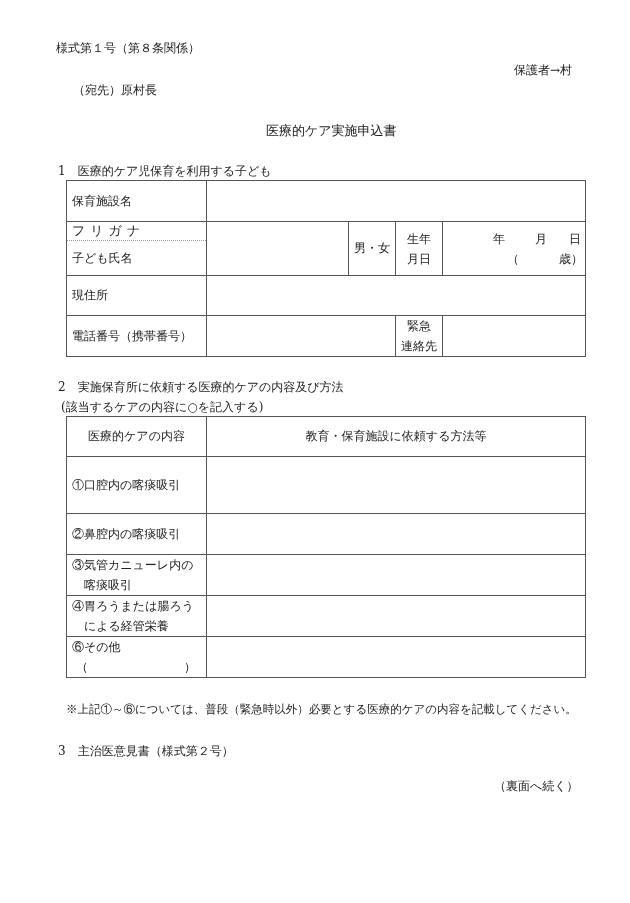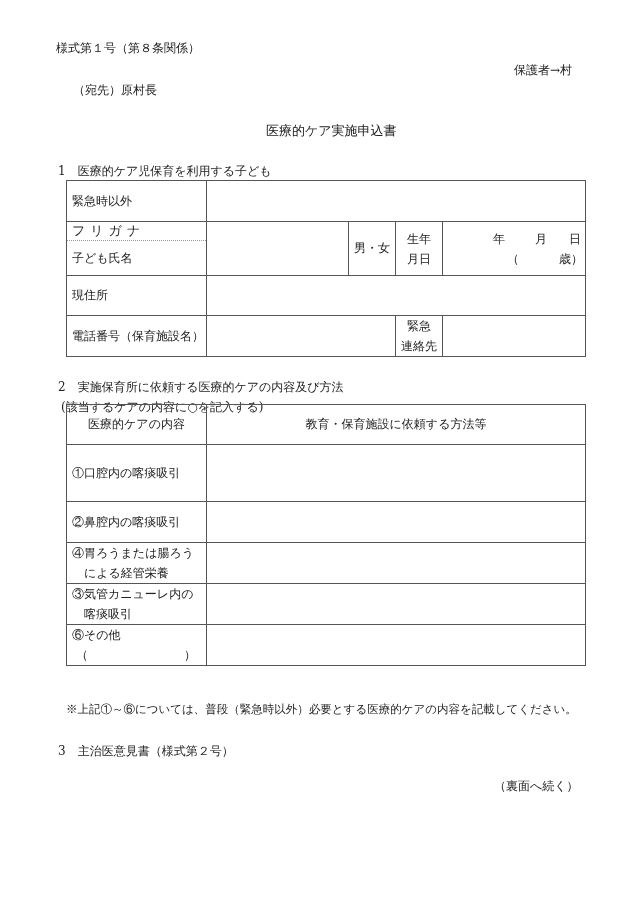--- a/index.html
+++ b/index.html
@@ -30,21 +30,21 @@
 <table style="left:66px; top:180px; width:519px;">
   <colgroup>
     <col style="width:140px">
       <col style="width:142px">
       <col style="width:47px">
       <col style="width:47px">
       <col style="width:143px">
   </colgroup>
   <tbody>
       <tr style="height:41px;">
-    <td class="pl">緊急時以外</td>
+    <td class="pl">保育施設名</td>
     <td colspan="4"></td>
   </tr>
   <tr style="height:54px;">
     <td>
       <div class="furi">フリガナ</div>
       <div class="name">子ども氏名</div>
     </td>
     <td></td>
     <td class="center">男・女</td>
     <td class="center two-line">
@@ -61,35 +61,35 @@
         <span class="abs" style="left:64px;">（</span>
         <span class="abs" style="left:116px;">歳）</span>
       </div>
     </td>
   </tr>
   <tr style="height:40px;">
     <td class="pl">現住所</td>
     <td colspan="4"></td>
   </tr>
   <tr style="height:41px;">
-    <td class="pl">電話番号（保育施設名）</td>
+    <td class="pl">電話番号（携帯番号）</td>
     <td colspan="2"></td>
     <td class="center two-line">
       <div>緊急</div>
       <div>連絡先</div>
     </td>
     <td></td>
   </tr>
 </tbody>
   </table>
 
 <div class="abs" style="left:58px; top:379px;">2　実施保育所に依頼する医療的ケアの内容及び方法</div>
 <div class="abs" style="left:61px; top:399px;">(該当するケアの内容に○を記入する)</div>
 
-<table style="left:66px; top:404px; width:519px;">
+<table style="left:66px; top:416px; width:519px;">
   <colgroup>
       <col style="width:140px">
       <col style="width:379px">
     </colgroup>
   <tbody>
       <tr style="height:40px;">
     <td class="center">医療的ケアの内容</td>
     <td class="center">教育・保育施設に依頼する方法等</td>
   </tr>
   <tr style="height:57px;margin-top:8px;">
@@ -99,29 +99,29 @@
     <td></td>
   </tr>
   <tr style="height:41px;">
     <td class="pl">
       <div>②鼻腔内の喀痰吸引</div>
     </td>
     <td></td>
   </tr>
   <tr style="height:40px;">
     <td class="pl" style="line-height:20px;">
-      <div>④胃ろうまたは腸ろう</div>
-      <div style="padding-left:12px;">による経管栄養</div>
+      <div>③気管カニューレ内の</div>
+      <div style="padding-left:12px;">喀痰吸引</div>
     </td>
     <td></td>
   </tr>
   <tr style="height:40px;">
     <td class="pl" style="line-height:20px;">
-      <div>③気管カニューレ内の</div>
-      <div style="padding-left:12px;">喀痰吸引</div>
+      <div>④胃ろうまたは腸ろう</div>
+      <div style="padding-left:12px;">による経管栄養</div>
     </td>
     <td></td>
   </tr>
   <tr style="height:41px;">
     <td class="pl" style="line-height:20px;margin-left:16px;">
       <div>⑥その他</div>
       <div style="padding-left:4px; white-space:pre;">（　　　　　　　　）</div>
     </td>
     <td></td>
   </tr>

